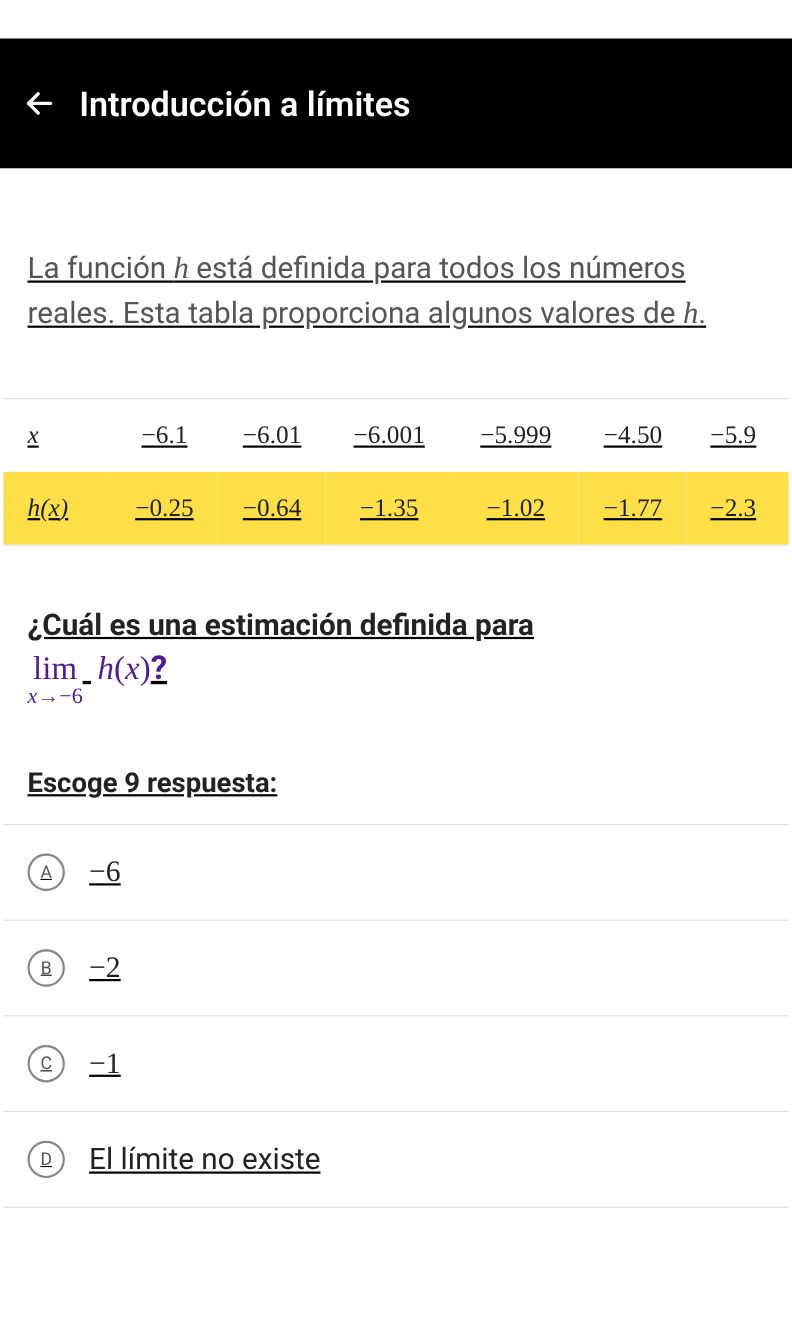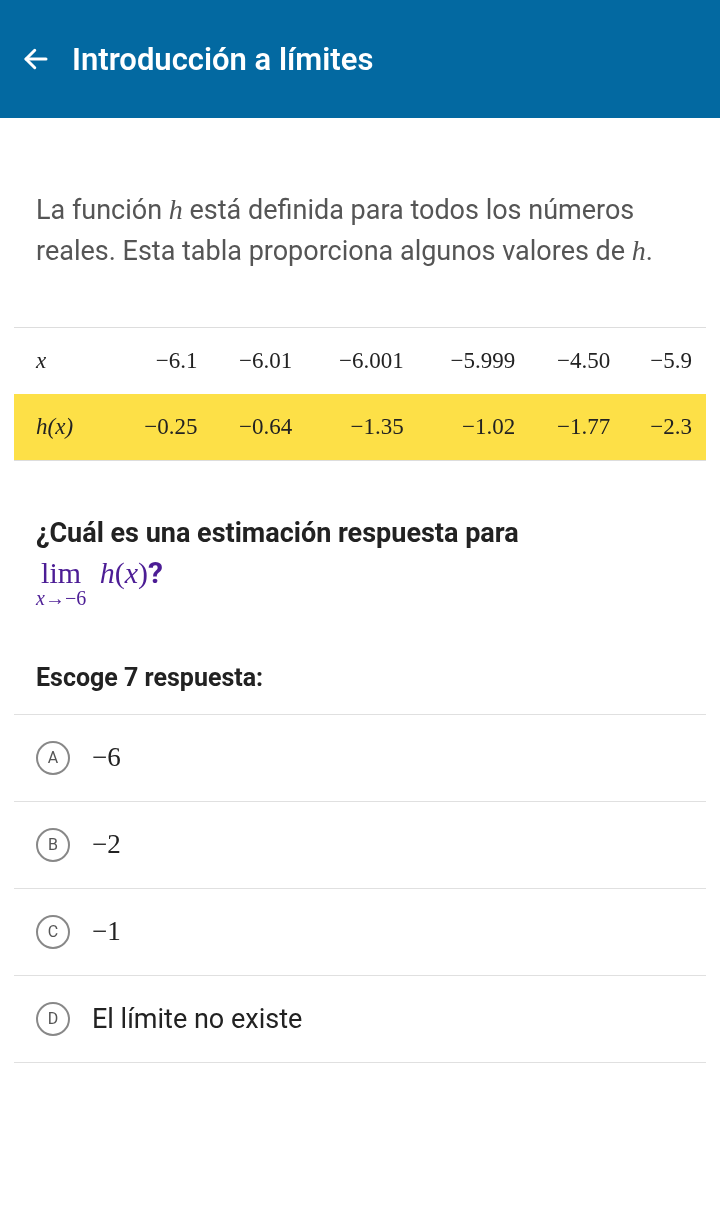--- a/index.html
+++ b/index.html
@@ -4,42 +4,44 @@
 <style>
   * { margin: 0; padding: 0; box-sizing: border-box; }
   body {
     font-family: -apple-system, BlinkMacSystemFont, "Segoe UI", Roboto, "Helvetica Neue", Arial, sans-serif;
     background: #fff;
     width: 720px;
     height: 1218px;
     overflow: hidden;
   }
   .header {
-    background: #0369a1;
+    background: #000000;
     color: #fff;
     height: 118px;
     display: flex;
     align-items: center;
     padding: 4px 20px;
     gap: 20px;
+    margin-top: 35px;
   }
   .back-arrow {
     width: 32px;
     height: 32px;
     display: flex;
     align-items: center;
     justify-content: center;
     cursor: pointer;
   }
   .header-title {
     font-size: 31px;
     font-weight: 600;
   }
   .content {
-    padding: 0 36px;
+    padding: 0 25px;
+    text-decoration: underline;
   }
   .prompt-text {
     color: #555;
     font-size: 27px;
     line-height: 1.45;
     margin-top: 72px;
   }
   .prompt-text .math-var {
     font-family: Georgia, 'Times New Roman', serif;
     font-style: italic;
@@ -51,21 +53,21 @@
     margin-right: -22px;
     border-top: 1px solid #ddd;
     border-bottom: 1px solid #ddd;
   }
   .data-table {
     width: 100%;
     border-collapse: collapse;
   }
   .data-table td {
     padding: 20px 6px;
-    text-align: right;
+    text-align: center;
     font-family: Georgia, 'Times New Roman', serif;
     font-size: 23px;
     color: #222;
     white-space: nowrap;
   }
   .data-table td:first-child {
     text-align: left;
     padding-left: 22px;
     font-style: italic;
   }
@@ -195,30 +197,30 @@
         <td>−0.64</td>
         <td>−1.35</td>
         <td>−1.02</td>
         <td>−1.77</td>
         <td>−2.3</td>
       </tr>
     </tbody>
       </table>
   </div>
 
-  <div class="question">¿Cuál es una estimación respuesta para</div>
+  <div class="question">¿Cuál es una estimación definida para</div>
   <div class="limit-expr">
     <span class="limit-top">
       <div class="limit-lim">lim</div>
       <div class="limit-sub"><span style="font-style:italic">x</span>→−6</div>
     </span>
     <span class="limit-func">h<span style="font-style:normal">(</span>x<span style="font-style:normal">)</span></span><span class="q-mark">?</span>
   </div>
 
-  <div class="choose-label">Escoge 7 respuesta:</div>
+  <div class="choose-label">Escoge 9 respuesta:</div>
 
   <div class="choices">
     <div class="choice">
       <div class="choice-letter">A</div>
       <div class="choice-text choice-math">−6</div>
     </div>
     <div class="choice">
       <div class="choice-letter">B</div>
       <div class="choice-text choice-math">−2</div>
     </div>

